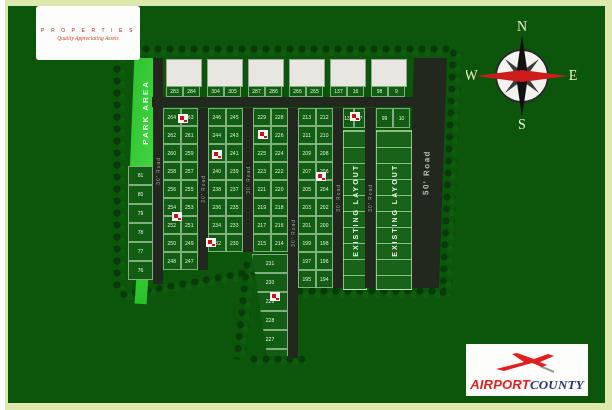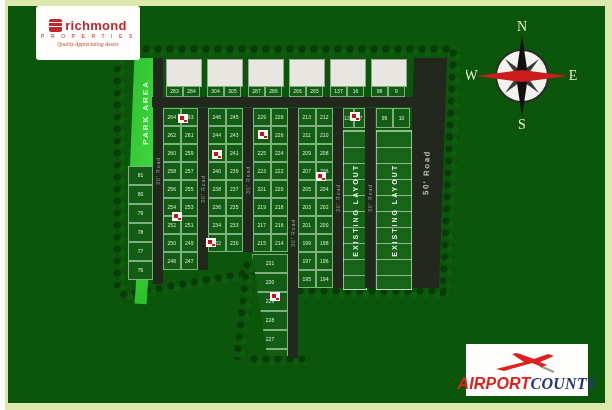--- a/index.html
+++ b/index.html
@@ -14,21 +14,21 @@
   .rich-row{display:flex;align-items:center;gap:3px;}
   .rich-icon{width:13px;height:13px;background:
       linear-gradient(#c3272e 0 3px,#fff 3px 4px,#c3272e 4px 7px,#fff 7px 8px,#c3272e 8px 13px);
       border-radius:2px;}
   .rich-name{color:#c3272e;font-weight:bold;font-size:13px;line-height:1;letter-spacing:.3px;}
   .rich-sub{color:#c3272e;font-size:5px;letter-spacing:2.6px;margin-top:1px;}
   .rich-tag{color:#d2452a;font-size:5.5px;font-style:italic;margin-top:2px;font-family:"Liberation Serif",serif;}
 
   .airport-box{position:absolute;left:466px;top:344px;width:122px;height:52px;background:#fdfdfb;
                display:flex;flex-direction:column;align-items:center;justify-content:center;gap:1px;}
-  .air-text{font-size:16px;font-weight:bold;font-style:italic;letter-spacing:.2px;line-height:1;}
+  .air-text{font-size:13px;font-weight:bold;font-style:italic;letter-spacing:.2px;line-height:1;}
   .air-red{color:#e01f1f;} .air-navy{color:#27357a;font-family:Liberation Serif, serif;}
 
   
   .compass{position:absolute;left:466px;top:18px;width:112px;height:114px;}
   .compass text{font-family:"Liberation Serif",serif;font-size:14px;fill:#e9efc9;}
 
   
   .plan{position:absolute;left:112px;top:44px;width:352px;height:352px;}
   .trees{position:absolute;background-image:
       radial-gradient(circle at 4px 5px,#073b07 3.2px,rgba(0,0,0,0) 3.9px),
@@ -338,24 +338,20 @@
     <polygon points="10,57 56,51 56,63" fill="#cc1c1c"></polygon>
     <polygon points="102,57 56,51 56,63" fill="#cc1c1c"></polygon>
     <circle cx="56" cy="57" r="4" fill="#cc1c1c"></circle>
     <text x="56" y="12" text-anchor="middle">N</text>
     <text x="56" y="110" text-anchor="middle">S</text>
     <text x="5" y="61" text-anchor="middle">W</text>
     <text x="107" y="61" text-anchor="middle">E</text>
   </svg>
 
   <div class="richmond-box">
-    <div class="rich-row">
-      <span class="rich-icon"></span>
-      <span class="rich-name">richmond</span>
-    </div>
     <span class="rich-sub">P R O P E R T I E S</span>
     <span class="rich-tag">Quality Appreciating Assets</span>
   </div>
 
   <div class="airport-box">
     <svg width="78" height="26" viewBox="0 0 78 26">
       <line x1="52" y1="18" x2="66" y2="24" stroke="#9a9a9a" stroke-width="2"></line>
       <path d="M8,21 L36,14 L24,6 L29,5 L46,11 L60,6 L66,8 L52,14 L59,17 L54,19 L44,15 L16,23 Z" fill="#e01f1f"></path>
     </svg>
     <div>

